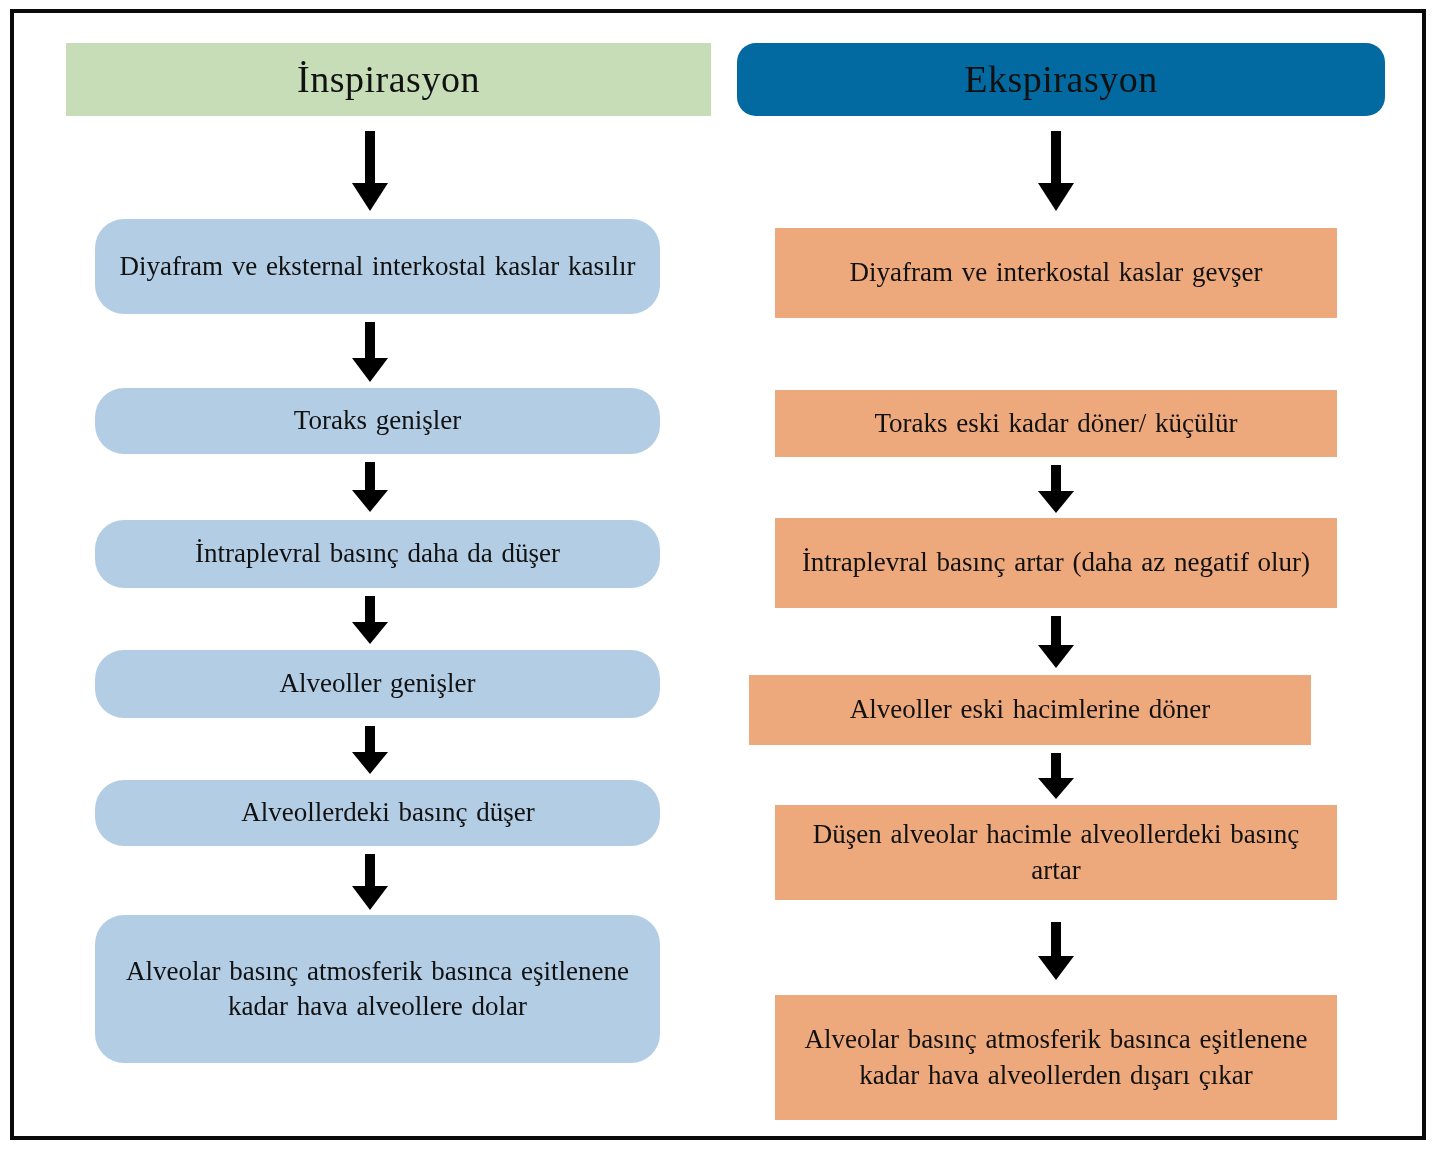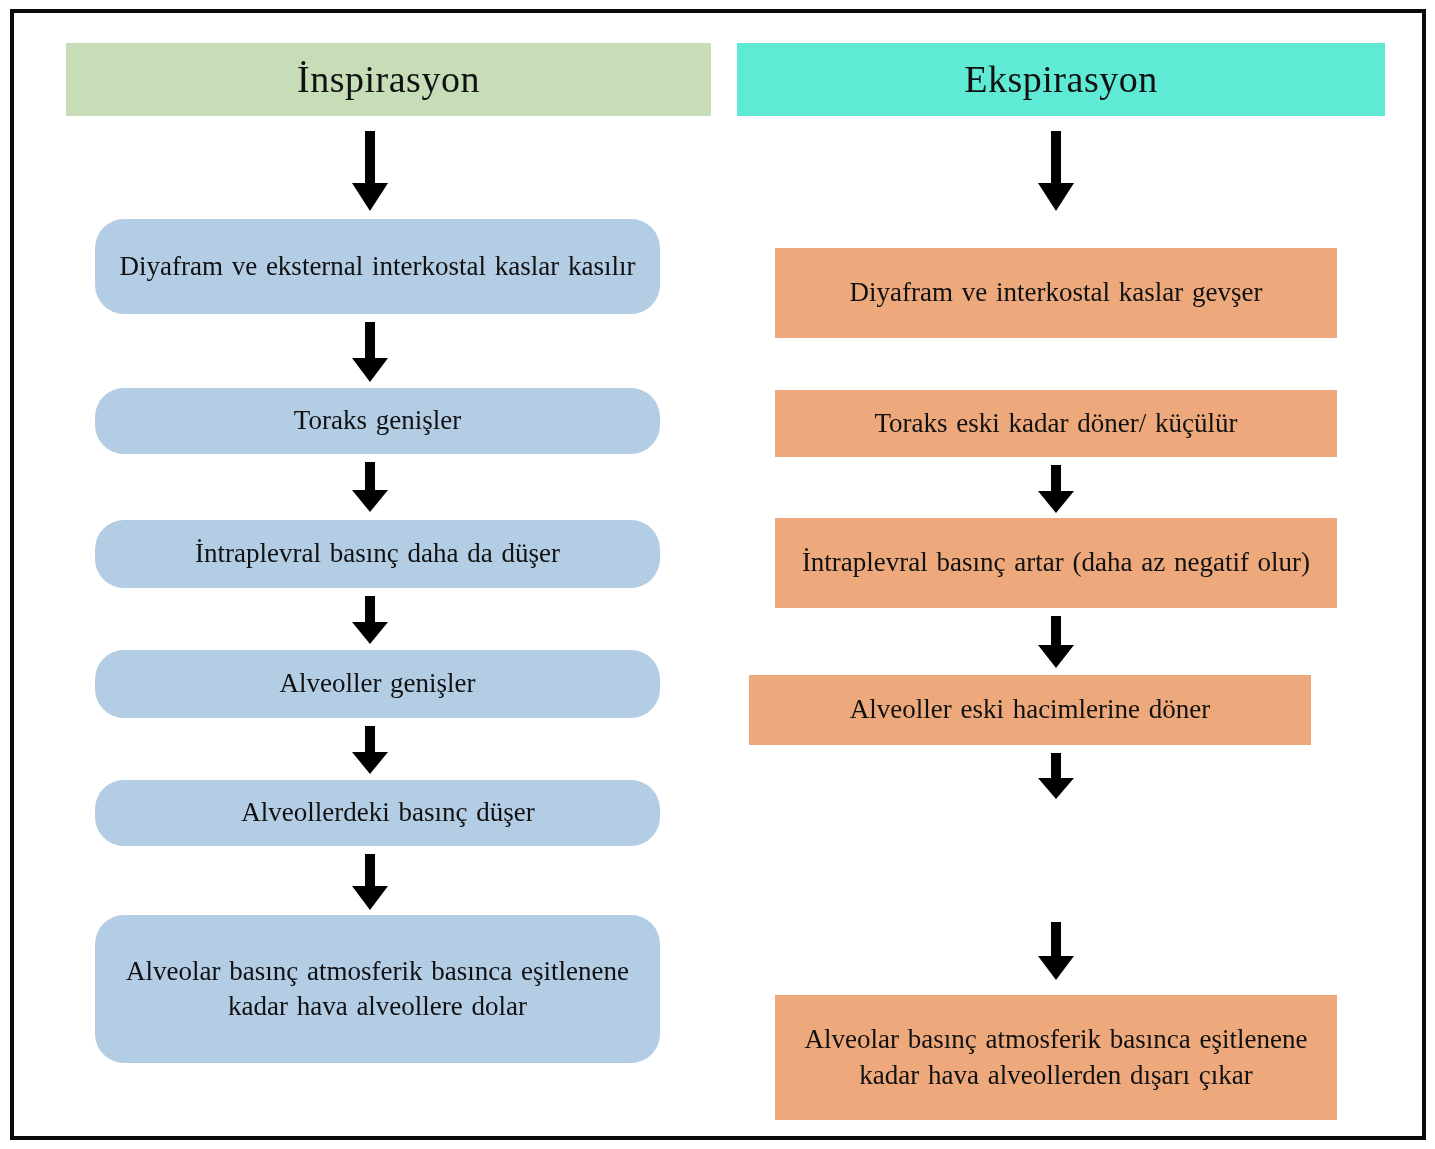--- a/index.html
+++ b/index.html
@@ -41,21 +41,22 @@
     line-height: 1.1;
     letter-spacing: 0.5px;
   }
   #banner-inspirasyon {
     left: 53px;  top: 43px;  width: 645px; height: 73px;
     background: #c6ddb8;
     margin-left: 13px;
   }
   #banner-ekspirasyon {
     left: 737px; top: 43px;  width: 648px; height: 73px;
-    background: #5eead4;
+    background: #0369a1;
+    border-radius: 19px;
   }
 
   
   .box {
     position: absolute;
     display: flex;
     align-items: center;
     justify-content: center;
     text-align: center;
     color: #111111;
@@ -156,21 +157,21 @@
     <span>Ekspirasyon</span>
   </div>
 
   <span class="arrow" style="left:1034px; top:131px; height:82px;">
     <svg viewBox="0 0 44 82" preserveAspectRatio="none">
       <rect x="17" y="0" width="10" height="56" fill="#000000"></rect>
       <polygon points="4,52 40,52 22,80" fill="#000000"></polygon>
     </svg>
   </span>
 
-  <div class="box orange" style="left:775px; top:228px; width:562px; height:90px;margin-top:20px;">
+  <div class="box orange" style="left:775px; top:228px; width:562px; height:90px;">
     <span>Diyafram ve interkostal kaslar gevşer</span>
   </div>
 
   <div class="box orange" style="left:775px; top:390px; width:562px; height:67px;">
     <span>Toraks eski kadar döner/ küçülür</span>
   </div>
 
   <span class="arrow" style="left:1034px; top:465px; height:50px;">
     <svg viewBox="0 0 44 50" preserveAspectRatio="none">
       <rect x="17" y="0" width="10" height="30" fill="#000000"></rect>
@@ -193,20 +194,23 @@
     <span>Alveoller eski hacimlerine döner</span>
   </div>
 
   <span class="arrow" style="left:1034px; top:753px; height:48px;">
     <svg viewBox="0 0 44 48" preserveAspectRatio="none">
       <rect x="17" y="0" width="10" height="29" fill="#000000"></rect>
       <polygon points="4,25 40,25 22,46" fill="#000000"></polygon>
     </svg>
   </span>
 
+  <div class="box orange" style="left:775px; top:805px; width:562px; height:95px;">
+    <span>Düşen alveolar hacimle alveollerdeki basınç artar</span>
+  </div>
 
   <span class="arrow" style="left:1034px; top:922px; height:60px;">
     <svg viewBox="0 0 44 60" preserveAspectRatio="none">
       <rect x="17" y="0" width="10" height="38" fill="#000000"></rect>
       <polygon points="4,34 40,34 22,58" fill="#000000"></polygon>
     </svg>
   </span>
 
   <div class="box orange" style="left:775px; top:995px; width:562px; height:125px;">
     <span>Alveolar basınç atmosferik basınca eşitlenene kadar hava alveollerden dışarı çıkar</span>

